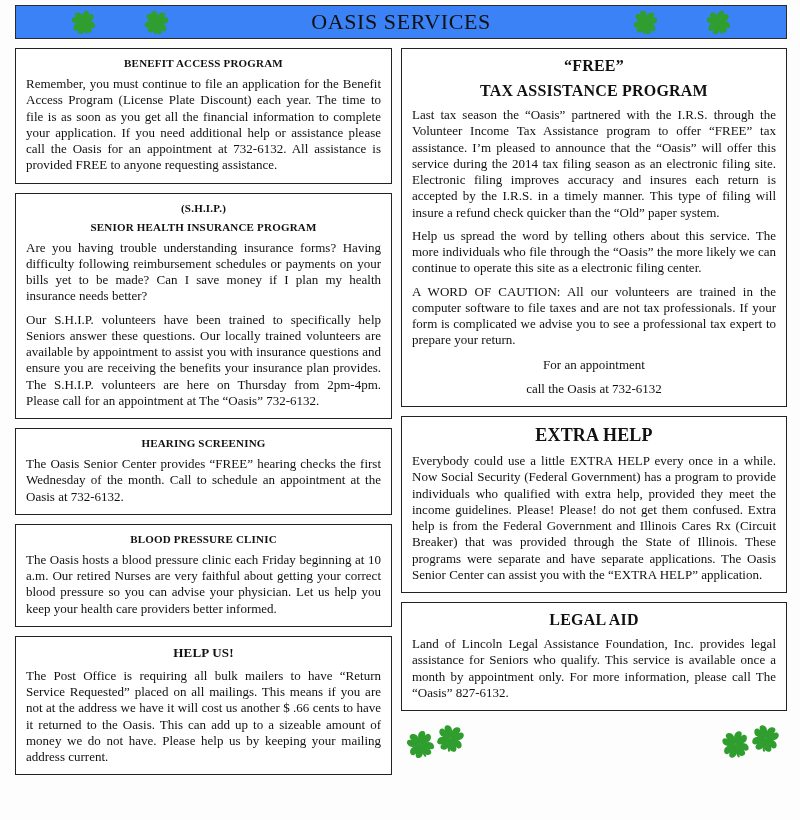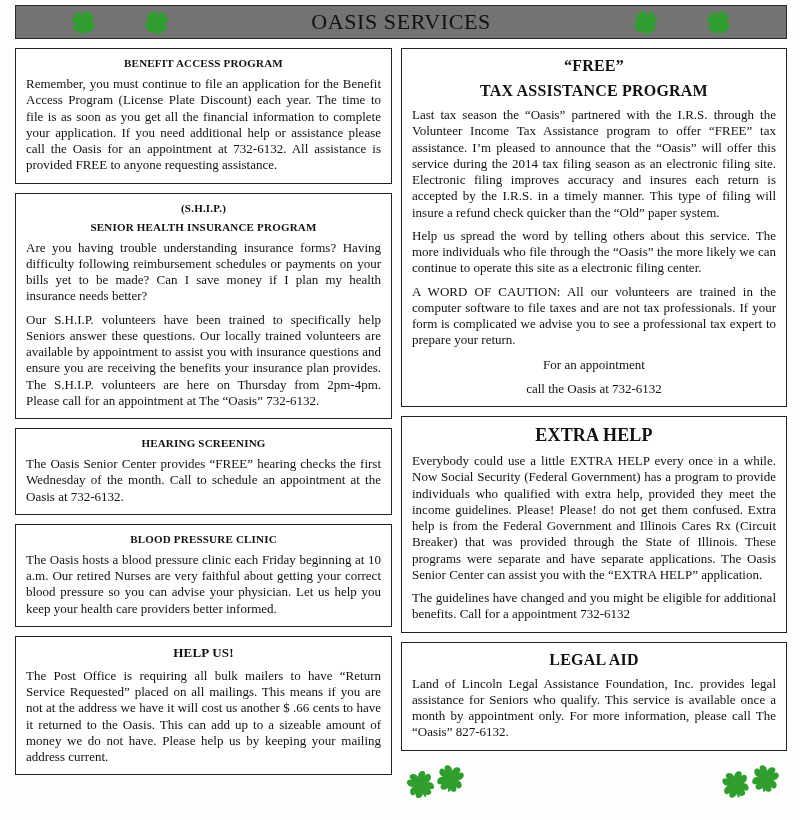--- a/index.html
+++ b/index.html
@@ -7,21 +7,21 @@
   body {
     width: 800px; height: 820px; overflow: hidden;
     background: #fdfdfd; color: #111;
     font-family: "Liberation Serif", "DejaVu Serif", serif;
   }
   .page { width: 800px; height: 820px; padding: 5px 13px 4px 15px; }
 
   .header-box {
     border: 1.5px solid #2a2a2a; height: 34px;
     display: flex; align-items: center;
-    padding: 0 52px; margin-bottom: 9px; background: #737373;
+    padding: 0 52px; margin-bottom: 9px; background: #3b82f6;
   }
   .page-title { flex: 1; text-align: center; font-size: 22px; letter-spacing: .6px; white-space: nowrap; }
 
   .clover-group { display: flex; align-items: center; gap: 42px; }
   .clover { width: 31px; height: 31px; fill: var(--clover-color, #2f9e2f); color: var(--clover-color, #2f9e2f); }
   .rot-a { transform: rotate(-10deg); }
   .rot-b { transform: rotate(12deg); }
   .rot-c { transform: rotate(-18deg); }
 
   .columns { display: flex; gap: 9px; align-items: flex-start; }
@@ -114,21 +114,20 @@
           <h2 class="section-title">TAX ASSISTANCE PROGRAM</h2>
           <p class="body-text"><span>Last tax season the “Oasis” partnered with the I.R.S. through the Volunteer Income Tax Assistance program to offer “FREE” tax assistance.  I’m pleased to announce that the “Oasis” will offer this service during the 2014 tax filing season as an electronic filing site. Electronic filing improves accuracy and insures each return is accepted by the I.R.S. in a timely manner.  This type of filing will insure a refund check quicker than the “Old” paper system.</span></p>
           <p class="body-text"><span>Help us spread the word by telling others about this service.  The more individuals who file through the “Oasis” the more likely we can continue to operate this site as a electronic filing center.</span></p>
           <p class="body-text"><span class="b">A WORD OF CAUTION:</span><span>  All our volunteers are trained in the computer software to file taxes and are not tax professionals.  If your form is complicated we advise you to see a professional tax expert to prepare your return.</span></p>
           <p class="body-text center"><span class="b">For an appointment</span></p>
           <p class="body-text center"><span class="b">call the Oasis at 732-6132</span></p>
         </section>
         <section class="section-box title-large">
           <h2 class="section-title">EXTRA HELP</h2>
           <p class="body-text"><span>Everybody could use a little </span><span class="b">EXTRA HELP</span><span> every once in a while. Now Social Security (Federal Government) has a program to provide individuals who qualified with extra help, provided they meet the income guidelines. Please! Please! do not get them confused. Extra help is from the Federal Government and Illinois Cares Rx (Circuit Breaker) that was provided through the State of Illinois.  These programs were separate and have separate applications. The Oasis Senior Center can assist you with the </span><span class="b">“EXTRA HELP” application.</span></p>
-          <p class="body-text"><span>The guidelines have changed and you might be eligible for additional benefits. Call for a appointment 732-6132</span></p>
         </section>
         <section class="section-box title-medium">
           <h2 class="section-title">LEGAL AID</h2>
           <p class="body-text"><span>Land of Lincoln Legal Assistance Foundation, Inc. provides legal assistance for Seniors who qualify.  This service is available once a month by appointment only.  For more information, please call The “Oasis” 827-6132.</span></p>
         </section>
         <div class="clover-row">
         <div class="clover-pair">
           <svg class="clover rot-c" viewBox="0 0 100 100">
               <use href="#cloverShape"></use>
             </svg>

